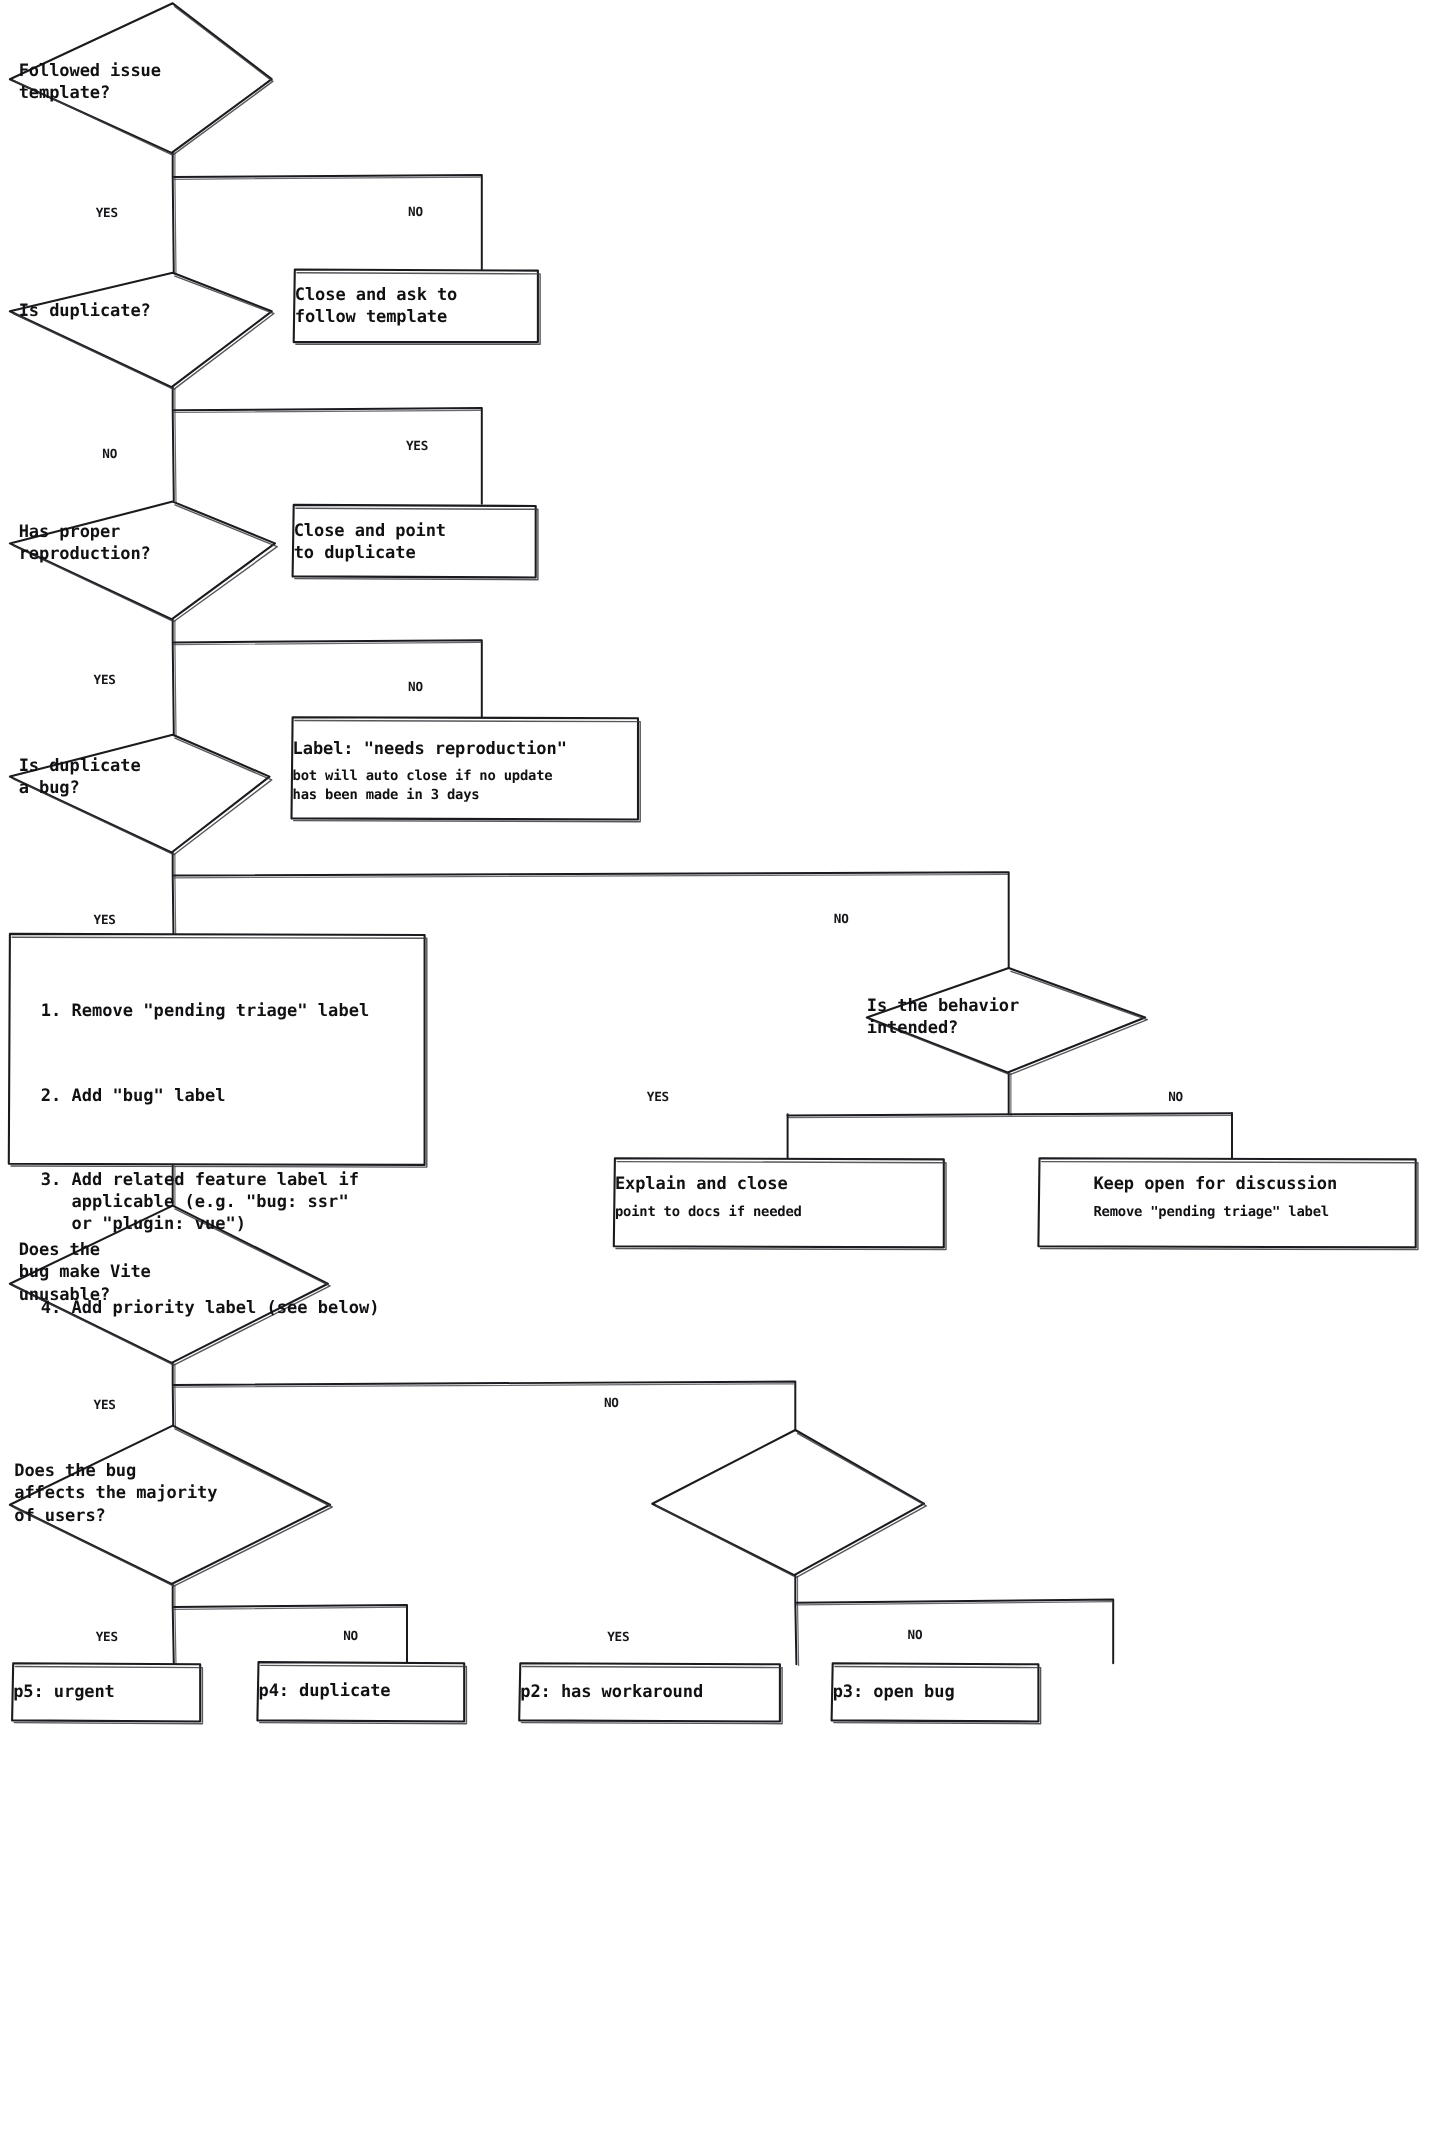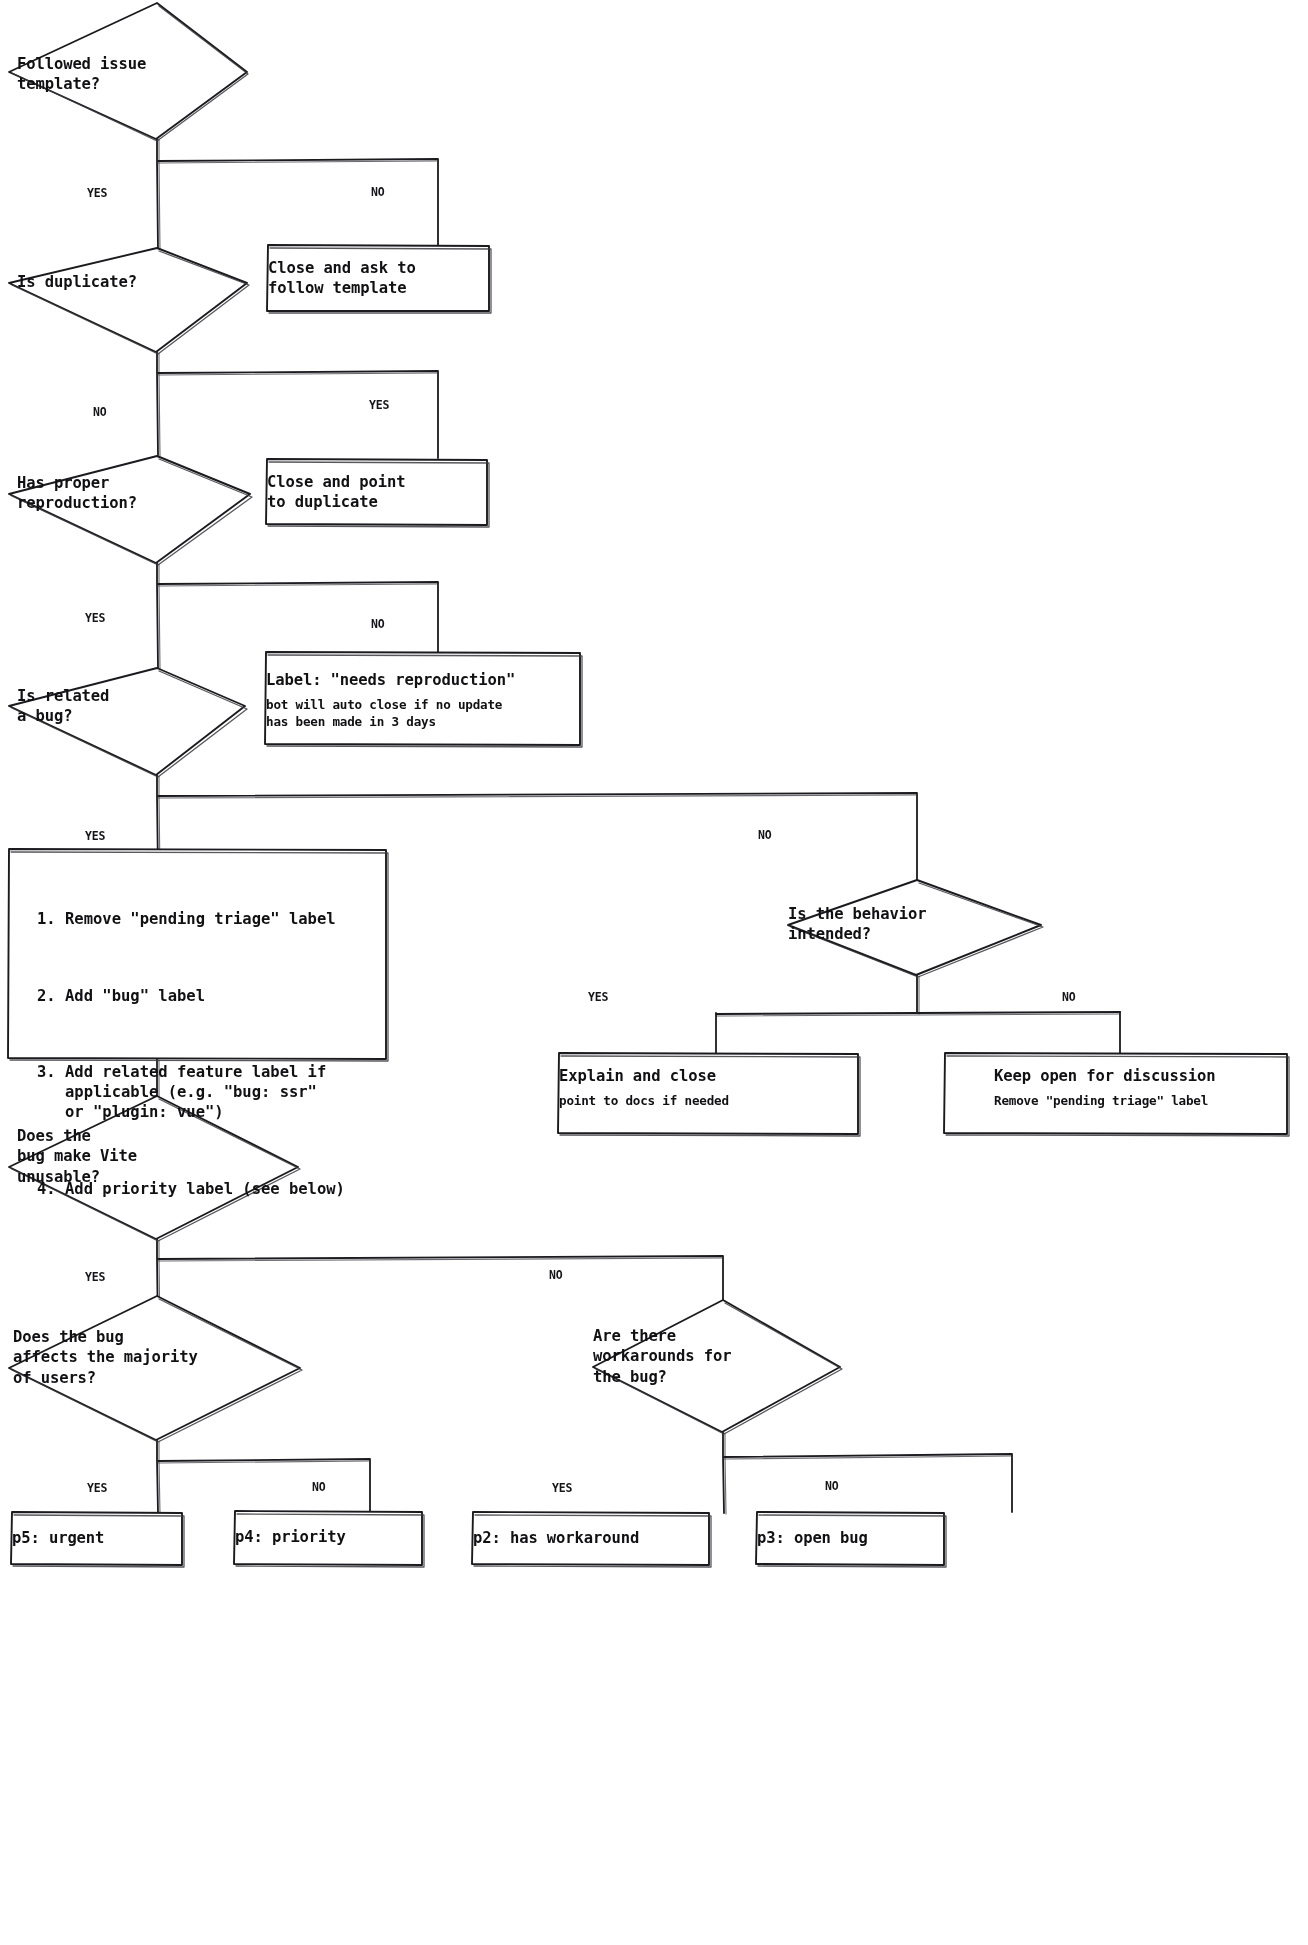--- a/index.html
+++ b/index.html
@@ -254,21 +254,21 @@
 
   <div class="node-text t-main" style="left:17px; top:473px; width:280px;">Has proper
 reproduction?</div>
 
   <div style="position:absolute; left:266px; top:670px; width:314px;">
     <div class="node-text t-main" style="position:static; width:100%;">Label: "needs reproduction"</div>
     <div class="node-text t-sub" style="position:static; width:100%;">bot will auto close if no update
 has been made in 3 days</div>
   </div>
 
-  <div class="node-text t-main" style="left:17px; top:686px; width:280px;">Is related
+  <div class="node-text t-main" style="left:17px; top:686px; width:280px;">Is duplicate
 a bug?</div>
 
   <div class="list-box-text" style="left:37px; top:869px; width:340px;">
     <div class="list-item">1. Remove "pending triage" label</div>
     <div class="list-item">2. Add "bug" label</div>
     <div class="list-item">3. Add related feature label if
    applicable (e.g. "bug: ssr"
    or "plugin: vue")</div>
     <div class="list-item">4. Add priority label (see below)</div>
   </div>
@@ -287,27 +287,24 @@
   </div>
 
   <div class="node-text t-main" style="left:17px; top:1126px; width:280px;">Does the
 bug make Vite
 unusable?</div>
 
   <div class="node-text t-main" style="left:13px; top:1327px; width:288px;">Does the bug
 affects the majority
 of users?</div>
 
-  <div class="node-text t-main" style="left:593px; top:1326px; width:260px;">Are there
-workarounds for
-the bug?</div>
 
   <div class="node-text t-main" style="left:12px; top:1528px; width:170px;">p5: urgent</div>
 
-  <div class="node-text t-main" style="left:235px; top:1527px; width:187px;">p4: priority</div>
+  <div class="node-text t-main" style="left:235px; top:1527px; width:187px;">p4: duplicate</div>
 
   <div class="node-text t-main" style="left:473px; top:1528px; width:236px;">p2: has workaround</div>
 
   <div class="node-text t-main" style="left:757px; top:1528px; width:187px;">p3: open bug</div>
 
   <div class="edge-label" style="left:87px;  top:186px;">YES</div>
   <div class="edge-label" style="left:371px; top:185px;">NO</div>
 
   <div class="edge-label" style="left:93px;  top:405px;">NO</div>
   <div class="edge-label" style="left:369px; top:398px;">YES</div>

